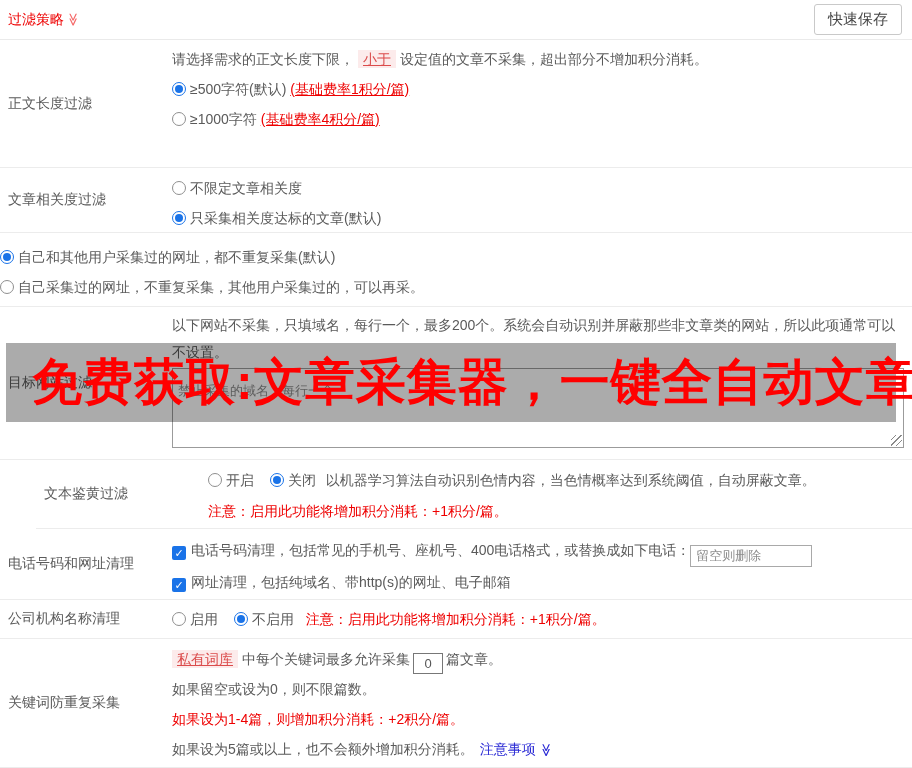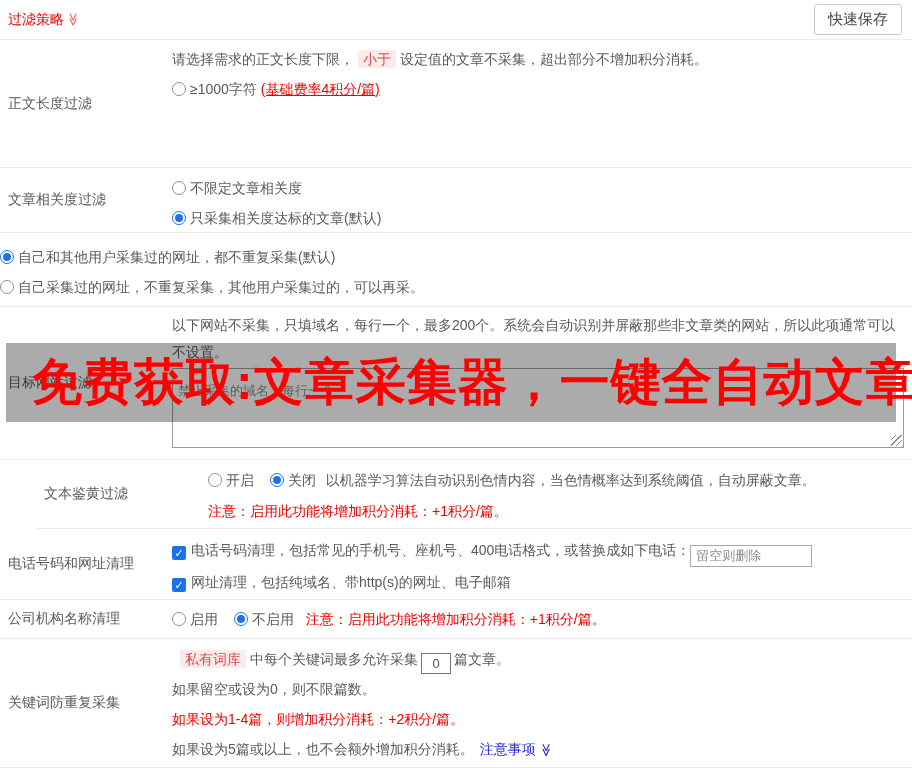--- a/index.html
+++ b/index.html
@@ -20,21 +20,21 @@
   .row:last-child { border-bottom:none; }
   .row-label { width:172px; min-width:172px; padding-left:8px; display:flex; align-items:center; color:#5a5a5a; }
   .row-content { flex:1; padding-right:8px; }
   .r1 { height:128px; } .r2 { height:65px; } .r3 { height:74px; } .r4 { height:153px; }
   .r5 { height:69px;margin-left:36px; } .r6 { height:71px; } .r7 { height:39px; } .r8 { height:129px; }
   .pt4 { padding-top:4px; } .pt5 { padding-top:5px; } .pt6 { padding-top:6px; } .pt9 { padding-top:9px; }
   .line { line-height:30px; white-space:nowrap; }
 
   .rednote { color:#ee0000; }
   .u { text-decoration:underline; }
-  .hl { background:#fcebeb; color:#db4c4c; padding:1px 5px; margin:0 4px; }
+  .hl { background:#fcebeb; color:#db4c4c; padding:1px 5px; margin:0 4px;text-decoration:underline; }
 
   
   .radio { display:inline-block; width:14px; height:14px; border-radius:50%;
     border:1px solid #8f8f8f; background:#fff; vertical-align:-2px; margin-right:4px; position:relative; cursor:pointer; }
   .radio.checked { border-color:#1a73e8; }
   .radio.checked::after { content:""; position:absolute; left:2px; top:2px; width:8px; height:8px;
     border-radius:50%; background:#1a73e8; }
   .opt-gap { margin-right:12px;font-family:Liberation Serif, serif; }
 
   
@@ -73,20 +73,23 @@
     <span>过滤策略</span><span class="chev">≫</span>
   </div>
   <button class="save-btn">快速保存</button>
 </div>
 
 <div class="row r1">
   <div class="row-label">正文长度过滤</div>
   <div class="row-content pt4">
     <div class="line">
       <span>请选择需求的正文长度下限，</span><span class="hl">小于</span><span>设定值的文章不采集，超出部分不增加积分消耗。</span>
+    </div>
+    <div class="line">
+      <span class="radio checked"></span><span>≥500字符(默认)</span> <span class="rednote u">(基础费率1积分/篇)</span>
     </div>
     <div class="line">
       <span class="radio"></span><span>≥1000字符</span> <span class="rednote u">(基础费率4积分/篇)</span>
     </div>
   </div>
 </div>
 
 <div class="row r2">
   <div class="row-label">文章相关度过滤</div>
   <div class="row-content pt5">
@@ -153,21 +156,21 @@
       <span><span class="radio checked"></span><span>不启用</span></span>
       <span class="rednote" style="margin-left:8px;">注意：启用此功能将增加积分消耗：+1积分/篇。</span>
     </div>
   </div>
 </div>
 
 <div class="row r8">
   <div class="row-label">关键词防重复采集</div>
   <div class="row-content pt5">
     <div class="line">
-      <span class="hl" style="margin-left:8px;">私有词库</span><span>中每个关键词最多允许采集</span><input class="num-input" value="0" style=""><span>篇文章。</span>
+      <span class="hl" style="margin-left:0;">私有词库</span><span>中每个关键词最多允许采集</span><input class="num-input" value="0" style=""><span>篇文章。</span>
     </div>
     <div class="line">如果留空或设为0，则不限篇数。</div>
     <div class="line rednote">如果设为1-4篇，则增加积分消耗：+2积分/篇。</div>
     <div class="line">
       <span>如果设为5篇或以上，也不会额外增加积分消耗。</span><span class="link"><span>注意事项</span><span class="chev">≫</span></span>
     </div>
   </div>
 </div>
 
 <div class="banner">

